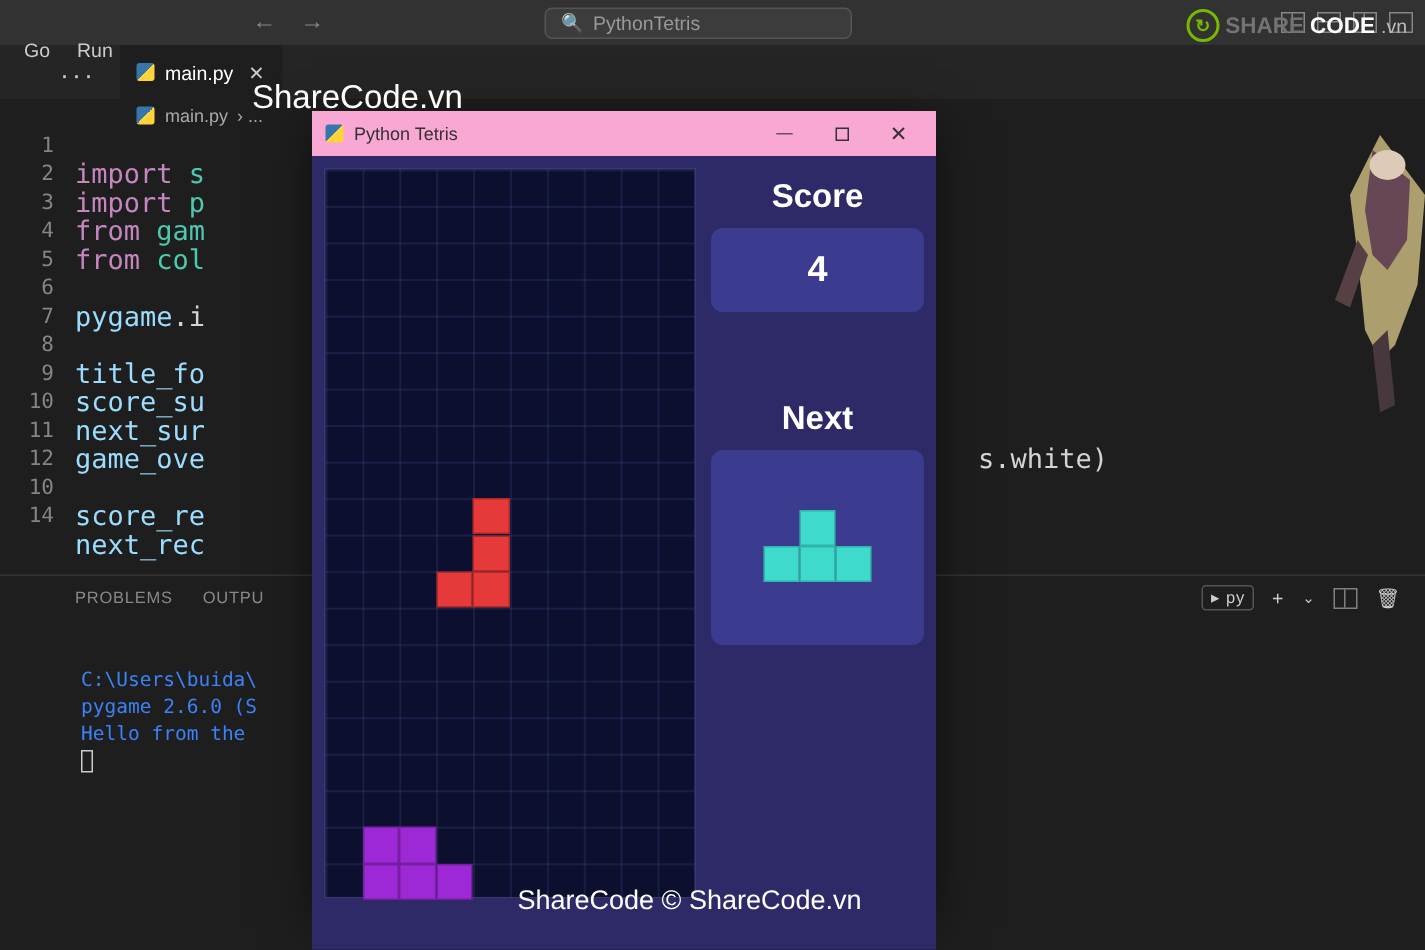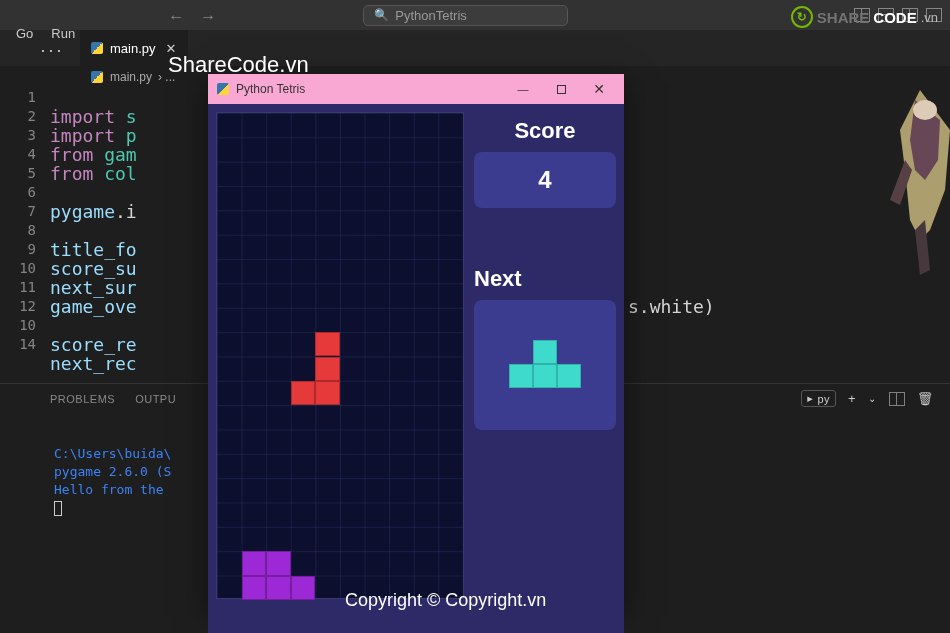--- a/index.html
+++ b/index.html
@@ -285,20 +285,21 @@
     .score-box {
       background: #3b3c90;
       border-radius: 8px;
       text-align: center;
       padding: 14px 0;
       font-size: 24px;
       font-weight: 600;
       margin-bottom: 50px;
     }
     .next-label {
+      text-align: center;
       font-size: 22px;
       font-weight: 600;
       padding: 8px 0;
     }
     .next-box {
       background: #3b3c90;
       border-radius: 8px;
       height: 130px;
       display: flex;
       align-items: center;
@@ -441,21 +442,21 @@
 <span class="tok-key">import</span><span class="tok-mod"> s</span>
 <span class="tok-key">import</span><span class="tok-mod"> p</span>
 <span class="tok-key">from</span><span class="tok-mod"> gam</span>
 <span class="tok-key">from</span><span class="tok-mod"> col</span>
 <span></span>
 <span class="tok-var">pygame</span><span class="tok-pun">.i</span>
 <span></span>
 <span class="tok-var">title_fo</span>
 <span class="tok-var">score_su</span>
 <span class="tok-var">next_sur</span>
-<span class="tok-var">game_ove</span><span style="position:absolute;left:628px;" class="tok-pun">s.white)</span>
+<span class="tok-var">game_ove</span><span style="position:absolute;left:652px;" class="tok-pun">s.white)</span>
 <span></span>
 <span class="tok-var">score_re</span>
 <span class="tok-var">next_rec</span></div>
 </div>
 
 <div class="panel-bar">
   <div class="panel-tabs">
     <div>PROBLEMS</div>
     <div>OUTPU</div>
   </div>
@@ -525,13 +526,13 @@
   </div>
 </div>
 
 <div class="wm-logo">
   <div class="wm-logo-icon">↻</div>
   <span class="wm-green">SHARE</span>
     <span>CODE</span>
     <span class="wm-dim">.vn</span>
 </div>
 <div class="wm-center">ShareCode.vn</div>
-<div class="wm-bottom">Copyright © Copyright.vn</div>
+<div class="wm-bottom">ShareCode © ShareCode.vn</div>
 
 </body></html>

